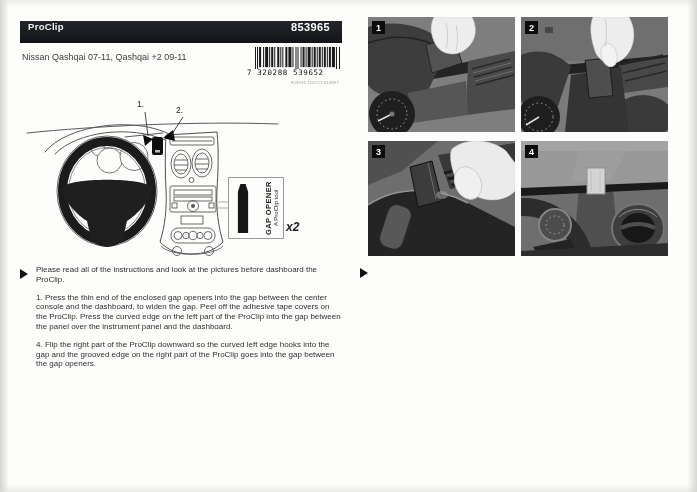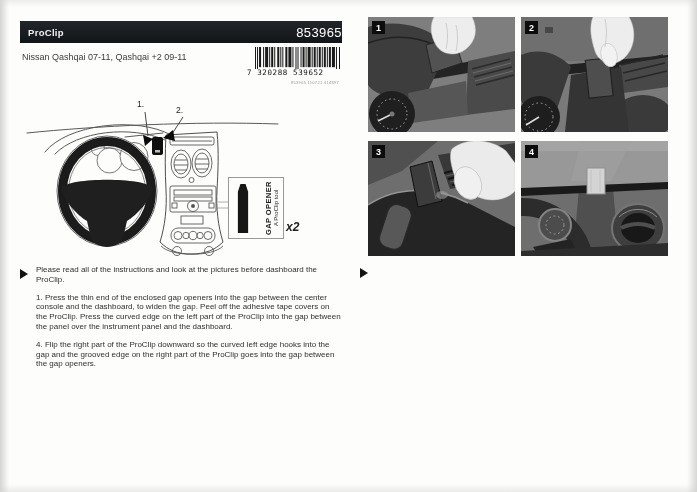--- a/index.html
+++ b/index.html
@@ -12,23 +12,23 @@
   .scan-edge-right { position:absolute; right:0; top:0; bottom:0; width:10px;
     background:linear-gradient(270deg,#c3c3c1,rgba(253,253,252,0)); opacity:.65; }
   .scan-edge-top { position:absolute; left:0; right:0; top:0; height:7px;
     background:linear-gradient(180deg,#dcdcda,rgba(253,253,252,0)); opacity:.5; }
   .scan-edge-bottom { position:absolute; left:0; right:0; bottom:0; height:8px;
     background:linear-gradient(0deg,#d4d4d2,rgba(253,253,252,0)); opacity:.45; }
 
   
   .header-bar { position:absolute; left:20px; top:21px; width:322px; height:22px;
     background:linear-gradient(180deg,#22262a,#121518);
-    display:flex; align-items:center; justify-content:space-between; }
+    display:flex; align-items:flex-start; justify-content:space-between; }
   .brand { color:#f2f2f2; font-weight:bold; font-size:9.5px; padding-left:8px; letter-spacing:.3px; }
-  .part-number { color:#ffffff; font-weight:normal; font-size:13px; padding-right:0; letter-spacing:.4px; }
+  .part-number { color:#ffffff; font-weight:bold; font-size:11px; padding-right:12px; letter-spacing:.4px; }
   .subtitle { position:absolute; left:22px; top:52px; font-size:9px; color:#3c3c3c; }
 
   
   .barcode { position:absolute; left:247px; top:47px; width:95px; height:42px; }
   .barcode-bars { position:absolute; left:8px; top:0; width:85px; height:22px; display:block; }
   .barcode-number { position:absolute; left:0; right:0; top:21px; 
     font-family:"DejaVu Sans Mono", monospace; font-size:7.5px; letter-spacing:.6px; color:#111; }
   .barcode-smallprint { position:absolute; right:3px; top:33px; font-size:4px;
     letter-spacing:.3px; color:#999; }
 

